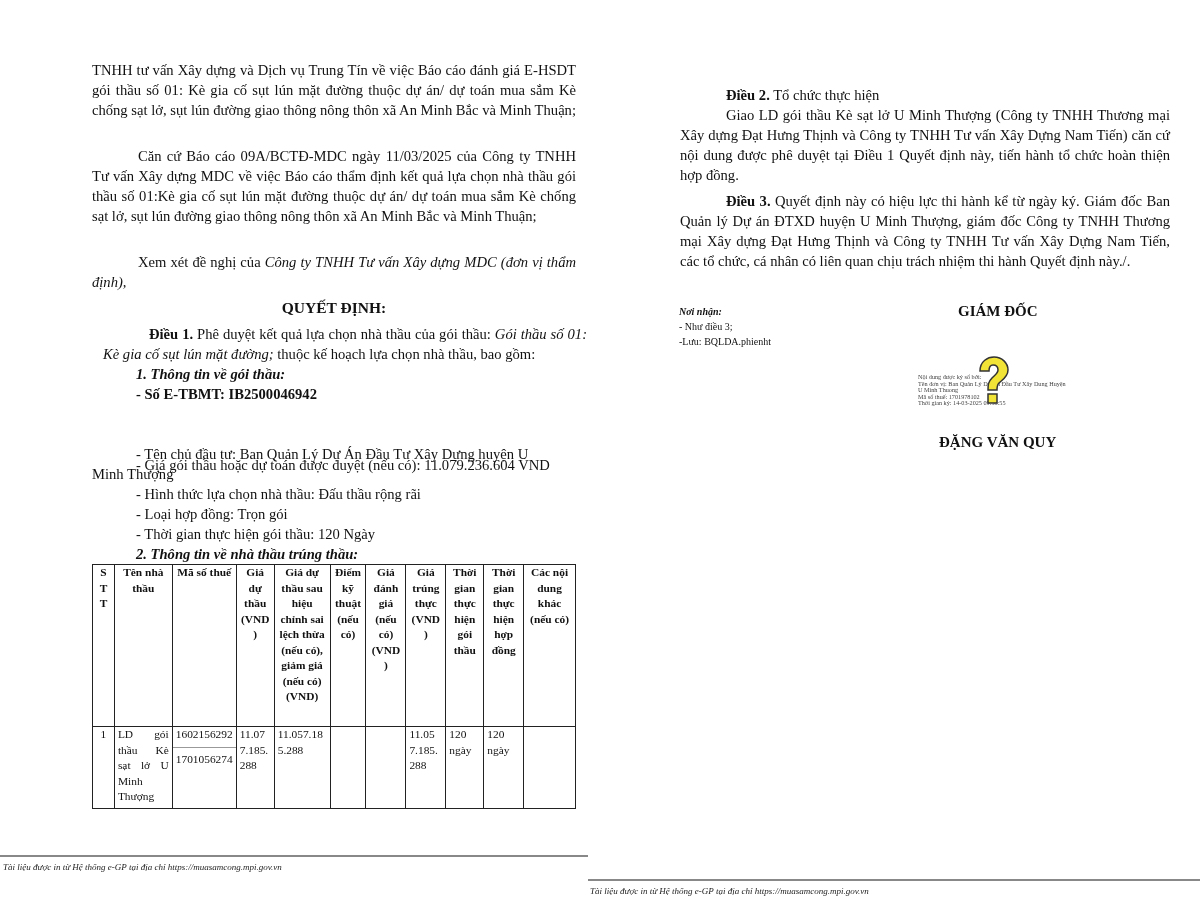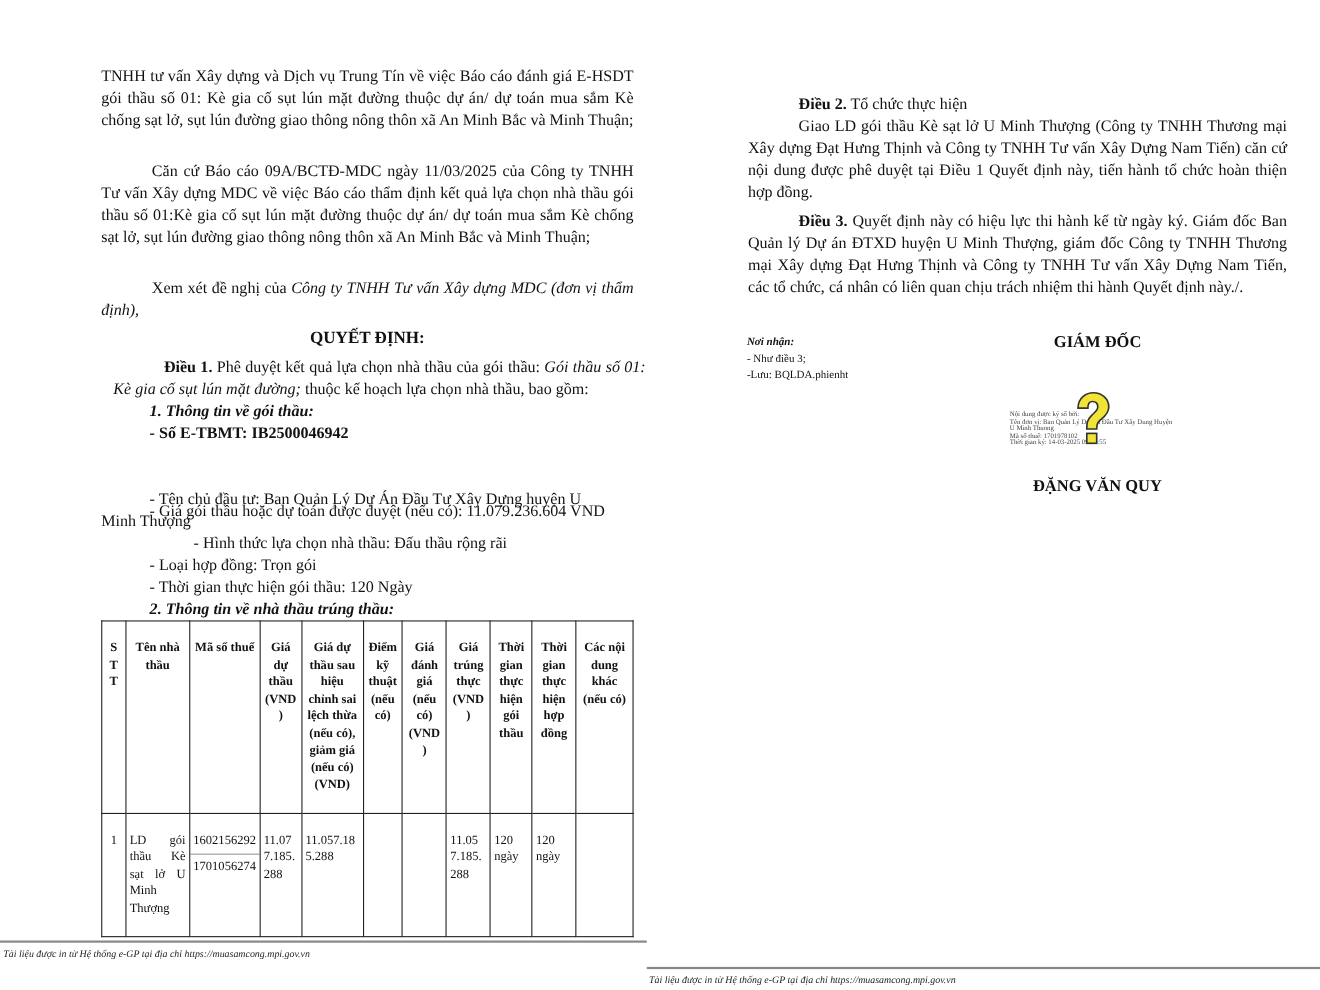--- a/index.html
+++ b/index.html
@@ -8,21 +8,21 @@
   .page { position: absolute; top: 0; height: 900px; }
   .page-left { left: 0; width: 590px; }
   .page-right { left: 590px; width: 610px; }
   .p { position: absolute; font-size: 14.6px; line-height: 20px; text-align: justify; }
   .indent { text-indent: 46px; }
   .bold { font-weight: bold; }
   .it { font-style: italic; }
   .center { text-align: center; }
   .li { position: absolute; left: 136px; font-size: 14.6px; line-height: 20px; white-space: nowrap; }
   table.res { position: absolute; left: 92px; top: 564px; width: 484px; border-collapse: collapse; font-size: 11.4px; line-height: 15.5px; }
-  table.res th, table.res td { border: 1.4px solid #222; vertical-align: top; padding: 17px 3px; }
+  table.res th, table.res td { border: 1.4px solid #222; vertical-align: top; padding: 0 3px; }
   table.res th { font-weight: bold; text-align: center; height: 162px; }
   table.res td { height: 82px; font-weight: normal; }
   .mst-line { border-top: 1px solid #999; margin: 4px -3px 4px -3px; }
   .footer-line { position: absolute; height: 1.5px; background: #888; }
   .footer-text { position: absolute; font-size: 9px; font-style: italic; white-space: nowrap; color: #222; }
   .sig-block { position: absolute; left: 918px; top: 374px; font-size: 6.2px; line-height: 6.6px; color: #444; white-space: nowrap; }
   .qmark { position: absolute; left: 972px; top: 355px; width: 40px; height: 52px; }
 </style>
 </head>
 <body>
@@ -35,21 +35,21 @@
   </p>
   <div class="p bold center" style="left:92px; top:298px; width:484px; font-size:15.5px;">QUYẾT ĐỊNH:</div>
   <p class="p indent" style="left:92px; top:324px; width:484px;margin-left:11px;">
     <span class="bold">Điều 1.</span><span> Phê duyệt kết quả lựa chọn nhà thầu của gói thầu: </span><span class="it">Gói thầu số 01: Kè gia cố sụt lún mặt đường;</span><span> thuộc kế hoạch lựa chọn nhà thầu, bao gồm:</span>
   </p>
   <div class="li bold it" style="top:364px;">1. Thông tin về gói thầu:</div>
   <div class="li" style="top:384px;font-weight:bold;">- Số E-TBMT: IB2500046942</div>
   <div class="li" style="top:424px;margin-top:31px;">- Giá gói thầu hoặc dự toán được duyệt (nếu có): 11.079.236.604 VND</div>
   <div class="li" style="top:444px;">- Tên chủ đầu tư: Ban Quản Lý Dự Án Đầu Tư Xây Dựng huyện U</div>
   <div class="li" style="top:464px; left:92px;">Minh Thượng</div>
-  <div class="li" style="top:484px;margin-left:40px;">- Hình thức lựa chọn nhà thầu: Đấu thầu rộng rãi</div>
+  <div class="li" style="top:484px;">- Hình thức lựa chọn nhà thầu: Đấu thầu rộng rãi</div>
   <div class="li" style="top:504px;">- Loại hợp đồng: Trọn gói</div>
   <div class="li" style="top:524px;">- Thời gian thực hiện gói thầu: 120 Ngày</div>
   <div class="li bold it" style="top:544px;">2. Thông tin về nhà thầu trúng thầu:</div>
 
   <table class="res">
     <colgroup>
       <col style="width:22px">
         <col style="width:58px">
         <col style="width:64px">
         <col style="width:38px">

